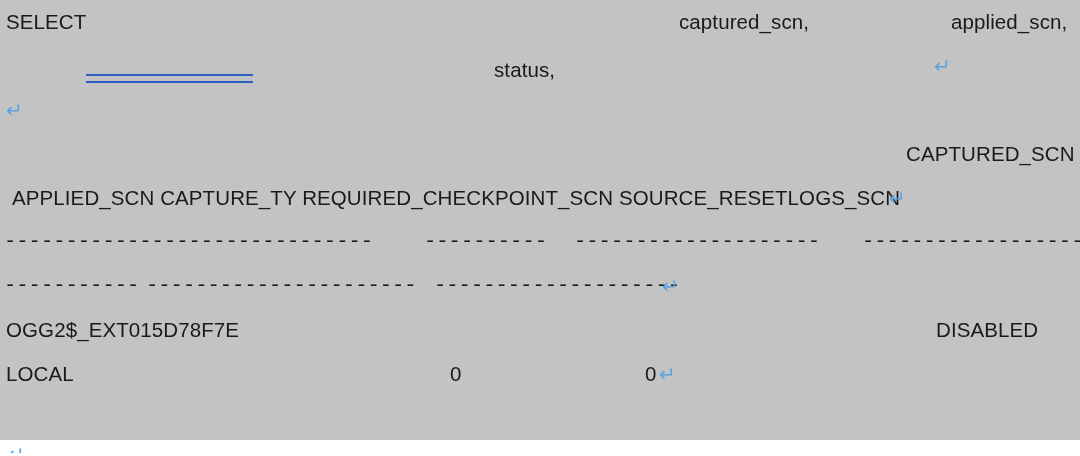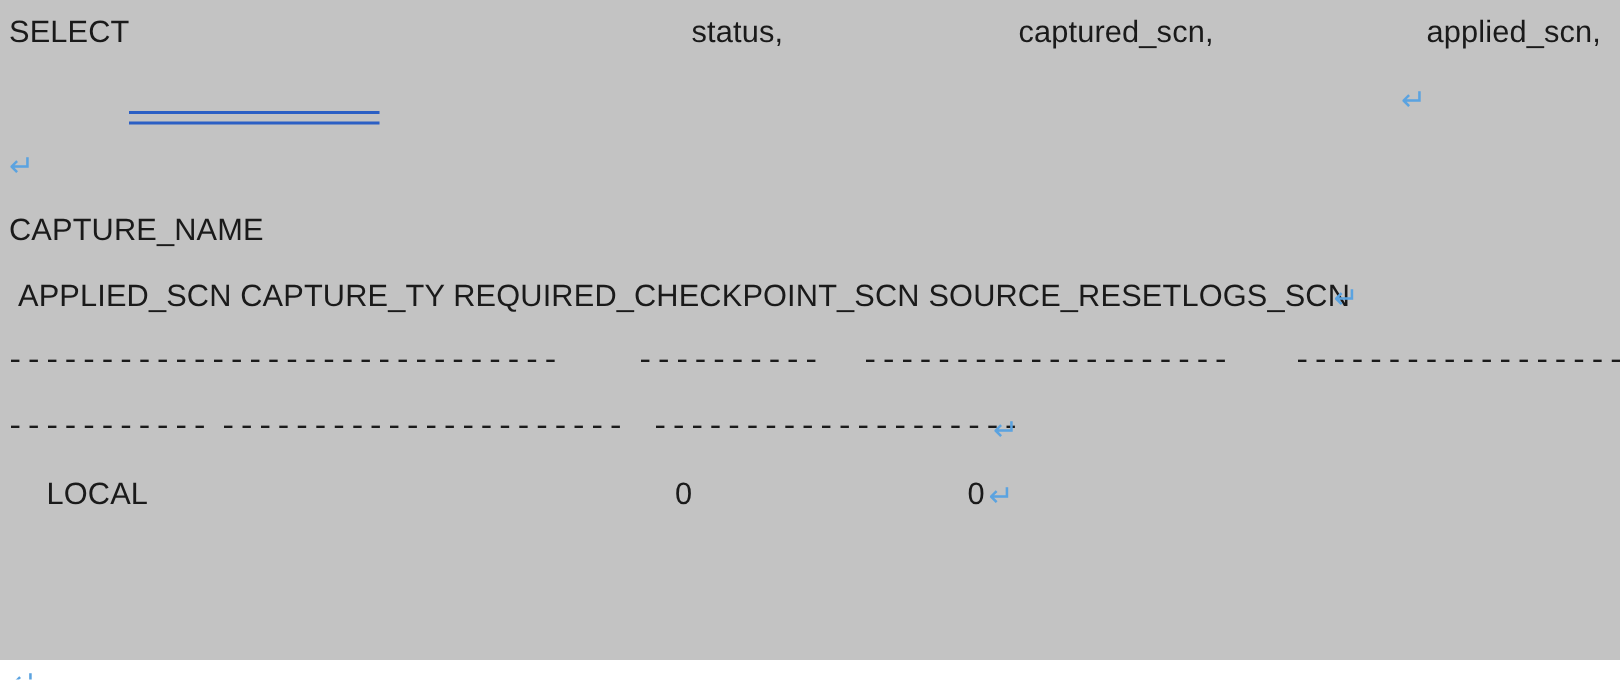--- a/index.html
+++ b/index.html
@@ -95,23 +95,24 @@
     height: 9px;
     line-height: 20px;
   }
 </style>
 </head>
 <body>
 
 <div class="selection-block"></div>
 
 <div class="doc" id="doc">
-    <div class="line"><span class="seg" style="left: 6px;">SELECT</span><span class="seg" style="left: 461px;">status,</span><span class="seg" style="left: 679px;">captured_scn,</span><span class="seg" style="left: 951px;">applied_scn,</span></div>
+    <div class="line"><span class="seg" style="left: 6px;">SELECT</span><span class="seg" style="left: 494px; margin-top: 48px;">status,</span><span class="seg" style="left: 679px;">captured_scn,</span><span class="seg" style="left: 951px;">applied_scn,</span></div>
     <div class="line"><span class="grammar-underline" style="left: 86px; width: 167px; top: 30px;"></span><span class="cr" style="left: 934px;">↵</span></div>
     <div class="line"><span class="cr" style="left: 6px;">↵</span></div>
-    <div class="line"><span class="seg" style="left: 6px;">CAPTURE_NAME</span></div>
+    <div class="line"><span class="seg" style="left: 906px;">CAPTURED_SCN</span></div>
     <div class="line"><span class="seg" style="left: 12px;">APPLIED_SCN CAPTURE_TY REQUIRED_CHECKPOINT_SCN SOURCE_RESETLOGS_SCN</span><span class="cr" style="left: 889px;">↵</span></div>
     <div class="rule-line"><span class="seg" style="left: 4px;">------------------------------</span><span class="seg" style="left: 424px;">----------</span><span class="seg" style="left: 574px;">--------------------</span><span class="seg" style="left: 862px;">--------------------</span></div>
     <div class="rule-line"><span class="seg" style="left: 4px;">-----------</span><span class="seg" style="left: 146px;">----------------------</span><span class="seg" style="left: 434px;">--------------------</span><span class="cr" style="left: 662px;">↵</span></div>
-    <div class="line"><span class="seg" style="left: 6px; margin-left: 25px;">LOCAL</span><span class="seg" style="left: 450px;">0</span><span class="seg" style="left: 645px;">0</span><span class="cr" style="left: 659px;">↵</span></div>
+    <div class="line"><span class="seg" style="left: 6px;">OGG2$_EXT015D78F7E</span><span class="seg" style="left: 936px;">DISABLED</span></div>
+    <div class="line"><span class="seg" style="left: 6px;">LOCAL</span><span class="seg" style="left: 450px;">0</span><span class="seg" style="left: 645px;">0</span><span class="cr" style="left: 659px;">↵</span></div>
   </div>
 
 <div class="partial-cr">↵</div>
 
 </body></html>

